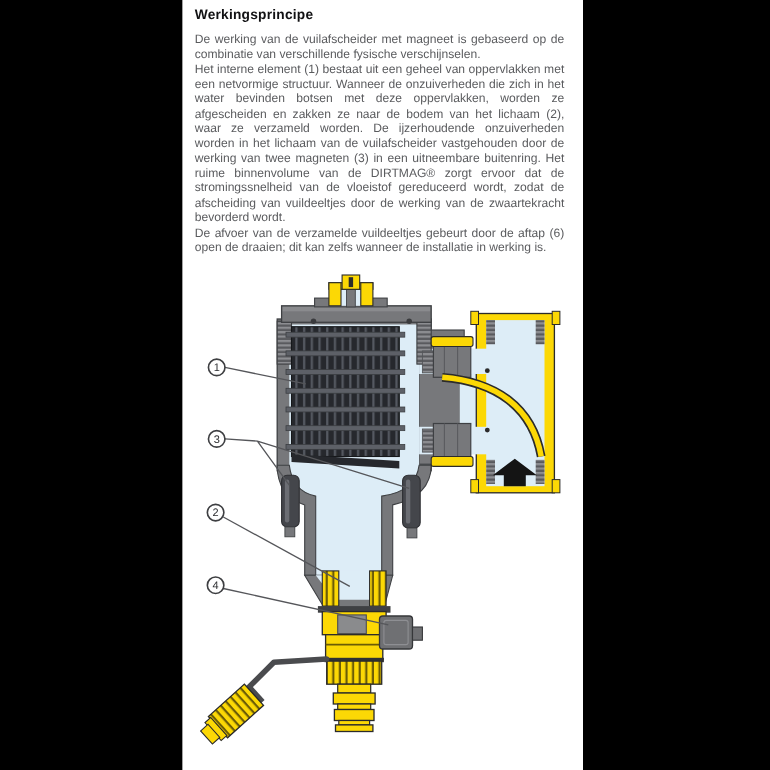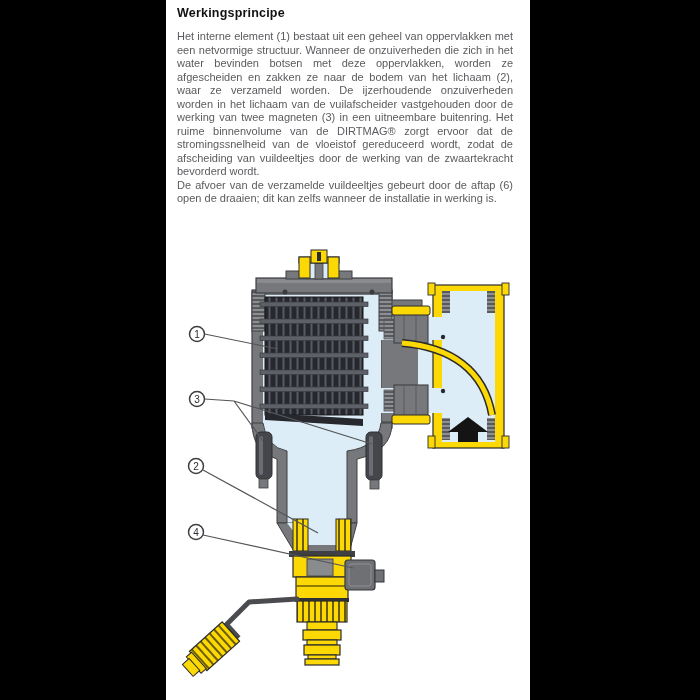--- a/index.html
+++ b/index.html
@@ -19,20 +19,21 @@
 </head>
 <body>
 
 <div class="page">
   <div class="letterbox left"></div>
   <div class="letterbox right"></div>
 
   <div class="content">
     <div class="text-block">
       <h1 class="doc-title">Werkingsprincipe</h1>
+      <p class="doc-par">De werking van de vuilafscheider met magneet is gebaseerd op de combinatie van verschillende fysische verschijnselen.</p>
       <p class="doc-par">Het interne element (1) bestaat uit een geheel van oppervlakken met een netvormige structuur. Wanneer de onzuiverheden die zich in het water bevinden botsen met deze oppervlakken, worden ze afgescheiden en zakken ze naar de bodem van het lichaam (2), waar ze verzameld worden. De ijzerhoudende onzuiverheden worden in het lichaam van de vuilafscheider vastgehouden door de werking van twee magneten (3) in een uitneembare buitenring. Het ruime binnenvolume van de DIRTMAG® zorgt ervoor dat de stromingssnelheid van de vloeistof gereduceerd wordt, zodat de afscheiding van vuildeeltjes door de werking van de zwaartekracht bevorderd wordt.</p>
       <p class="doc-par">De afvoer van de verzamelde vuildeeltjes gebeurt door de aftap (6) open de draaien; dit kan zelfs wanneer de installatie in werking is.</p>
     </div>
 
     <svg class="diagram" viewBox="0 0 364 455">
       <defs>
         <pattern id="pThread" width="4" height="4" patternUnits="userSpaceOnUse">
           <rect width="4" height="4" fill="#8d8e92"></rect>
           <rect y="2" width="4" height="2" fill="#595a5e"></rect>
         </pattern>

